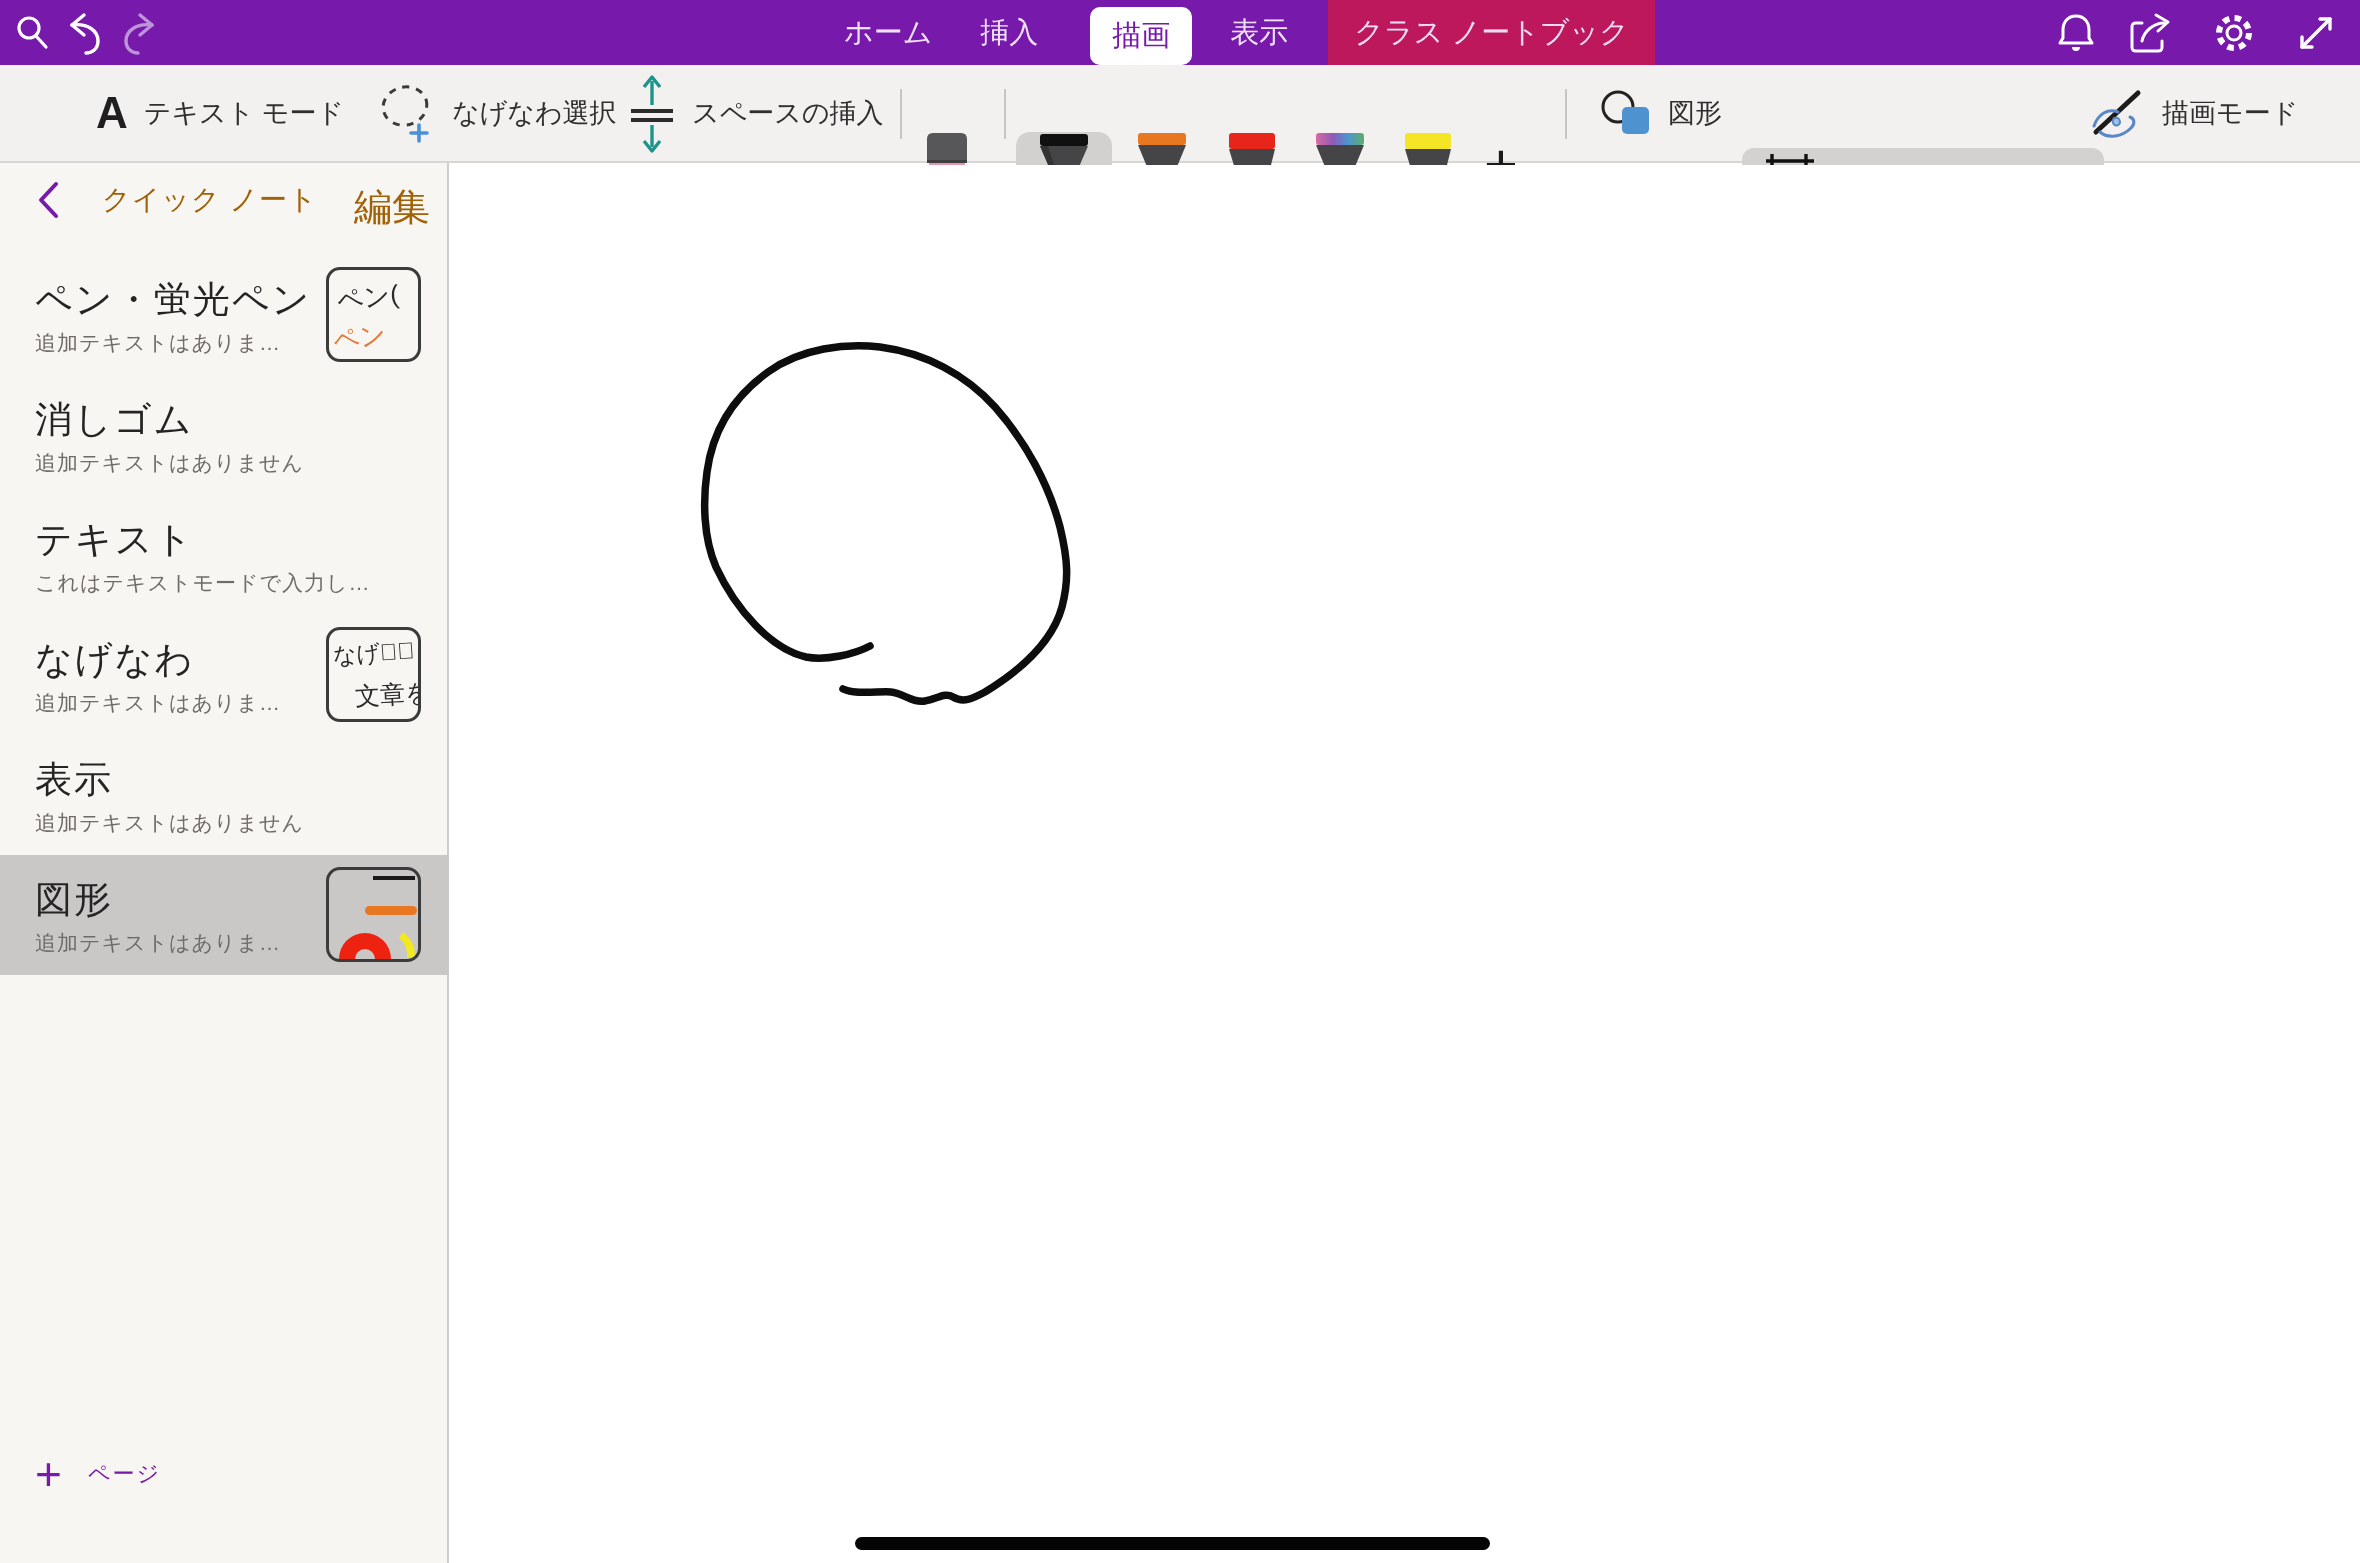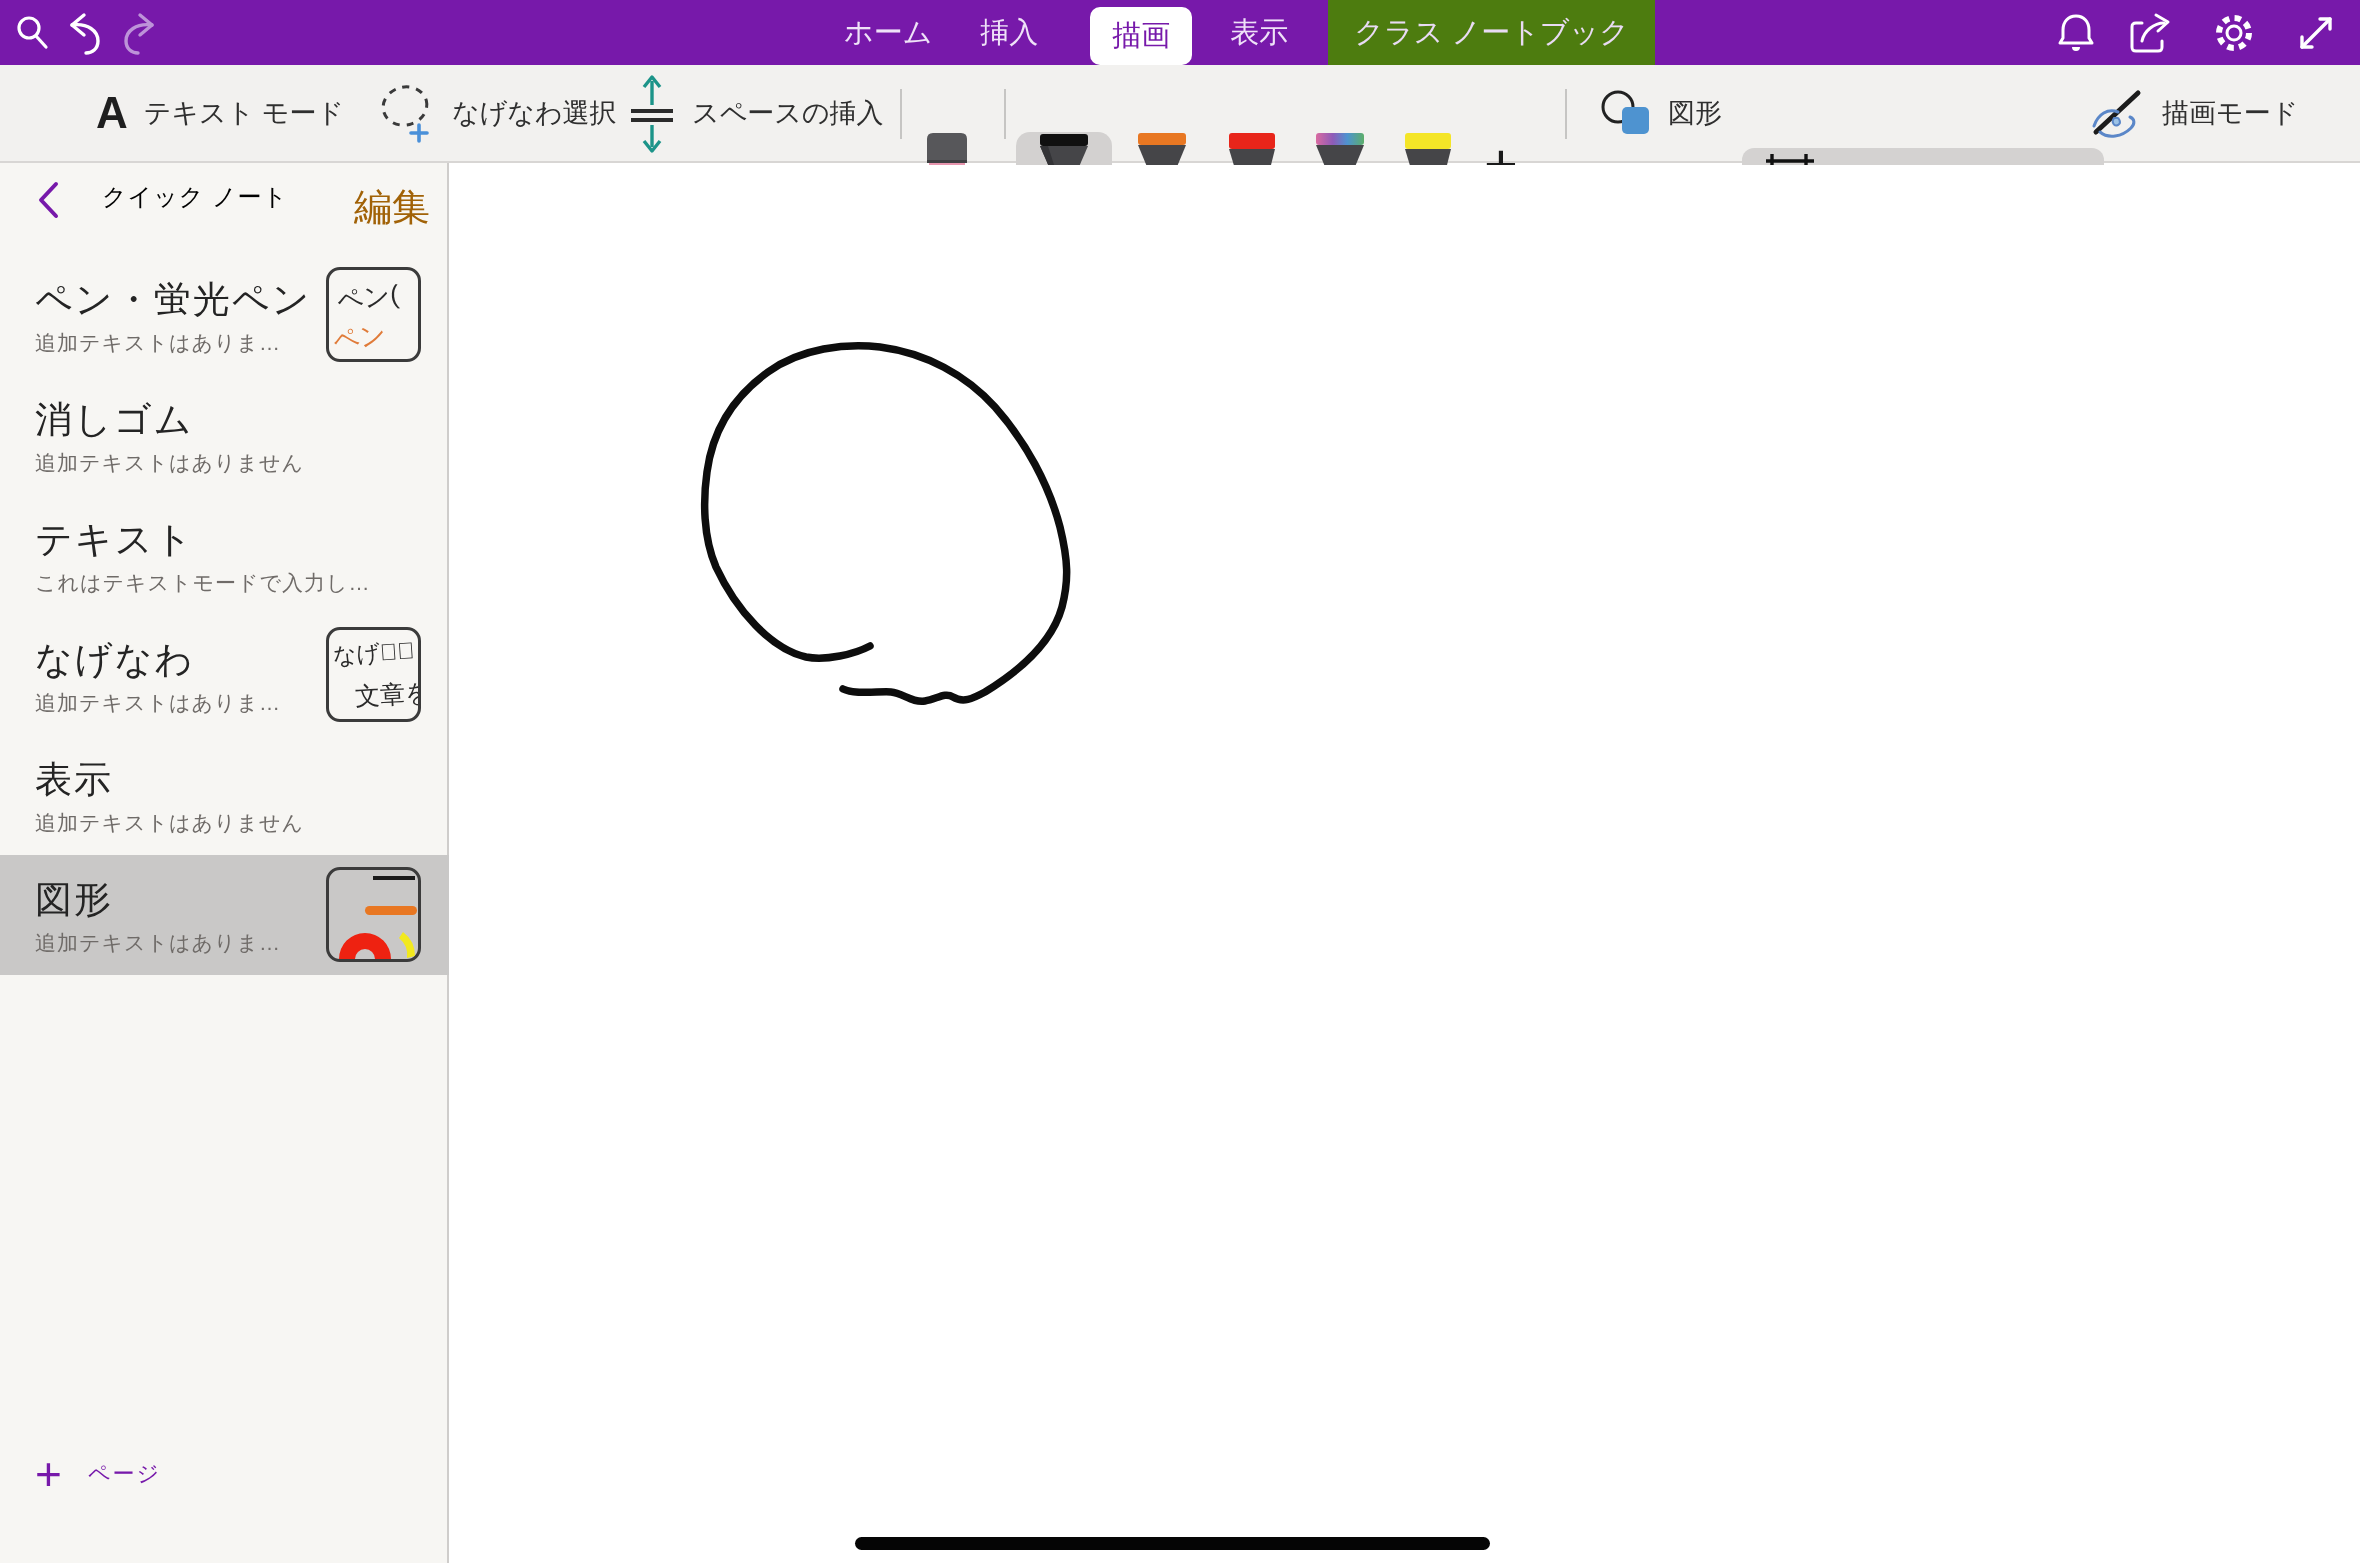--- a/index.html
+++ b/index.html
@@ -9,42 +9,42 @@
 
   
   .topbar { position:absolute; left:0; top:0; width:2360px; height:65px; background:#7719aa; }
   .topbar svg { position:absolute; top:50%; transform:translateY(-50%); }
   .tb-ic { cursor:pointer; }
   .tabs { position:absolute; left:820px; top:0; height:65px; display:flex; align-items:center; }
   .tab { height:65px; display:flex; align-items:center; padding:12px 24px; color:#efe2f8;
          font-size:29px; white-space:nowrap; cursor:pointer; }
   .tab.sel { height:58px; margin-top:0px; background:#ffffff; color:#7719aa; border-radius:10px;
              padding:0 22px; margin-left:28px; margin-right:14px; align-self:flex-start; margin-top:7px; }
-  .tab.dark { background:#4d7c0f; color:#e9dbf4; padding:0 26px; margin-left:16px; }
+  .tab.dark { background:#be185d; color:#e9dbf4; padding:0 26px; margin-left:16px; }
 
   
   .toolbar { position:absolute; left:0; top:65px; width:2360px; height:98px; background:#f2f1ef;
              border-bottom:2px solid #d8d6d4; }
   .tgroup { position:absolute; top:0; height:96px; display:flex; align-items:center; gap:16px; cursor:pointer; }
   .tlabel { font-size:27px; color:#2f2f2f; white-space:nowrap; }
   .vsep { position:absolute; top:24px; width:2px; height:50px; background:#c6c5c3; }
   .a-glyph { font-size:44px; font-weight:bold; color:#1f1f1f; }
   .pen { position:absolute; top:68px; cursor:pointer; }
   .pen-button { position:absolute; left:1016px; top:67px; width:96px; height:88px;
                 background:#d3d1d0; border-radius:14px; cursor:pointer; }
   .plusbtn { position:absolute; left:1484px; top:70px; font-size:58px; font-weight:200;
              color:#1a1a1a; cursor:pointer; line-height:1; }
   .convert-btn { position:absolute; left:1742px; top:83px; height:66px; padding:0 26px 0 16px;
                  background:#d4d2d1; border-radius:12px; display:flex; align-items:center; gap:14px; cursor:pointer; }
 
   
   .sidebar { position:absolute; left:0; top:163px; width:449px; height:1400px; background:#f7f6f3;
              border-right:2px solid #cfcdcb; }
   .sb-head { position:absolute; left:0; top:0; width:100%; height:64px; }
-  .sb-title { position:absolute; left:102px; top:18px; font-size:24px; color:#000000; letter-spacing:1px; }
+  .sb-title { position:absolute; left:102px; top:18px; font-size:28px; color:#a16207; letter-spacing:1px; }
   .sb-edit { position:absolute; left:354px; top:19px; font-size:38px; color:#a16207; cursor:pointer; }
   .sb-list { position:absolute; left:0; top:92px; width:100%; }
   .sb-item { position:relative; width:449px; height:120px; padding:20px 0 0 35px; cursor:pointer; }
   .sb-item.sel { background:#c9c8c7; }
   .sb-item .hw { font-size:37px; color:#242424; letter-spacing:2px; }
   .sb-item .sub { margin-top:4px; font-size:21px; color:#6f6b68; letter-spacing:1px; }
   .thumb { position:absolute; right:28px; top:12px; width:95px; height:95px; border:3px solid #3b3b3b;
            border-radius:14px; overflow:hidden; }
   .thumb .t-line { position:absolute; font-size:26px; white-space:nowrap; }
   .addpage { position:absolute; left:35px; top:1288px; display:flex; align-items:center; gap:26px;

